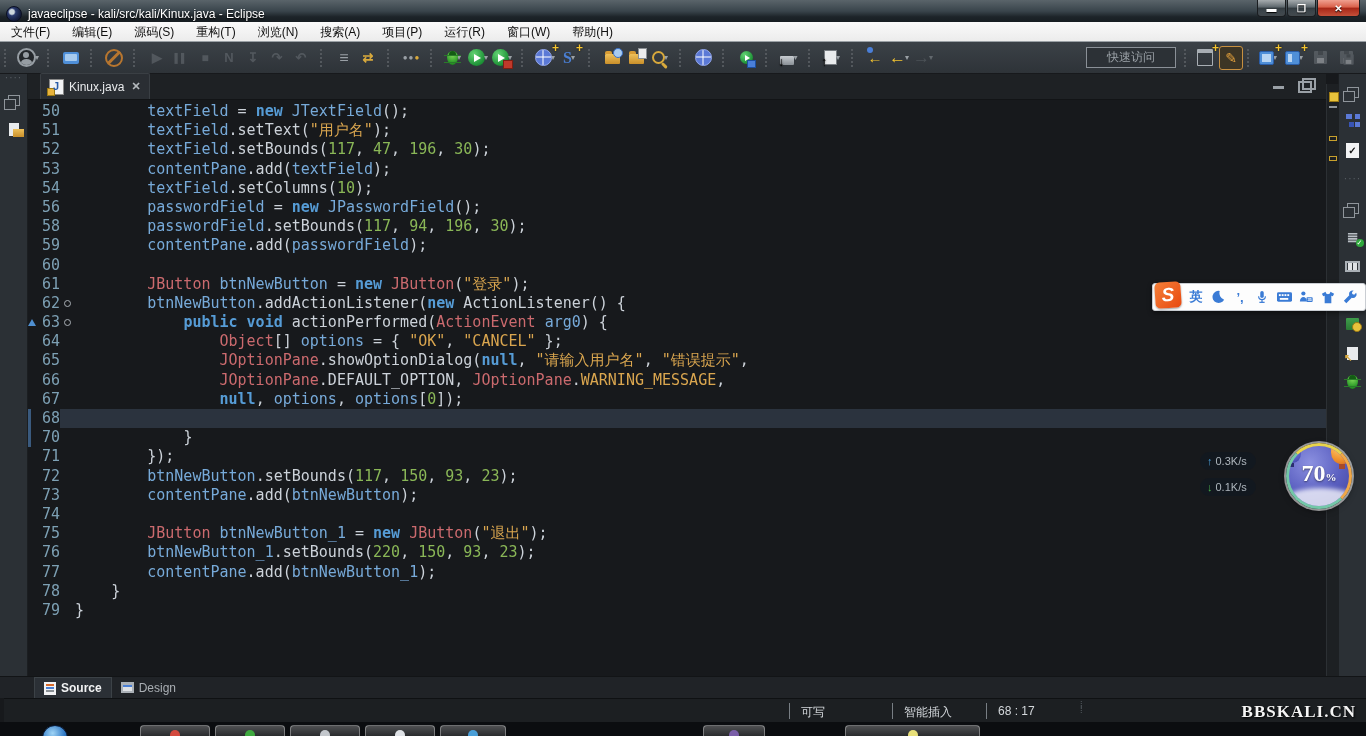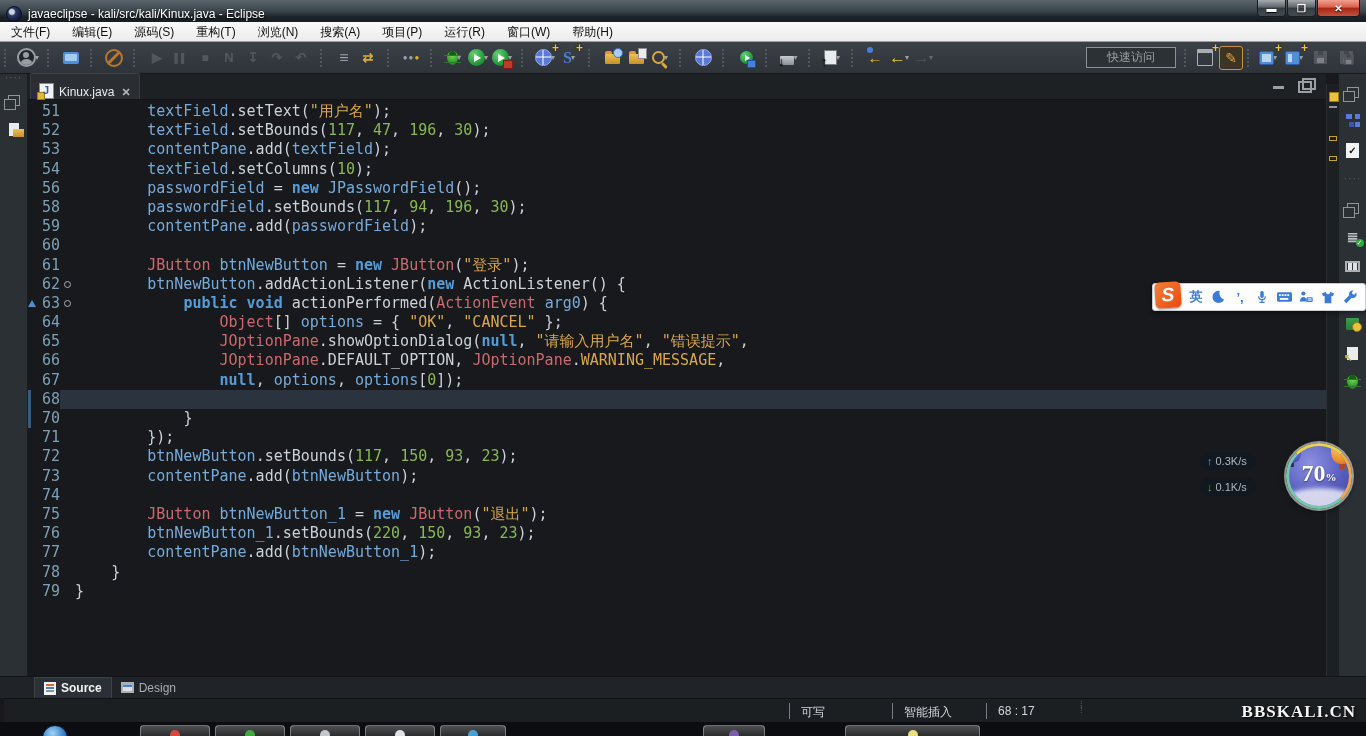--- a/index.html
+++ b/index.html
@@ -112,22 +112,22 @@
     background:linear-gradient(90deg,#31363b 1px,transparent 1px) 0 0/5px 100%,#dfe2e5}
   .srv{width:14px;height:4px;background:#4f8fd8;border-radius:1px;
     box-shadow:0 5px 0 #4f8fd8,0 10px 0 #4f8fd8}
   .bok{width:13px;height:12px;background:linear-gradient(#3f9e4c,#2a7a34);border-radius:1px;position:relative}
   .bok::after{content:"";position:absolute;right:-3px;bottom:-2px;width:8px;height:8px;border-radius:50%;background:#e8c33c;border:1px solid #9c7a14}
   .snp{width:11px;height:13px;background:#e9ebed;position:relative}
   .snp::after{content:"↖";position:absolute;left:-3px;bottom:-3px;color:#d8a93c;font-size:10px;font-weight:bold}
   
   #tabrow{position:absolute;left:28px;top:74px;width:1298px;height:26px;background:#1e2124;
     border-bottom:1px solid #121416;box-sizing:border-box;display:flex;align-items:flex-end}
-  #etab{height:25px;display:flex;align-items:flex-end;background:#2a2e33;border:1px solid #3a3f44;border-bottom:none;
-    padding:0 8px;margin-left:2px;border-radius:2px 2px 0 0}
+  #etab{height:25px;display:flex;align-items:center;background:#2a2e33;border:1px solid #3a3f44;border-bottom:none;
+    padding:0 8px;margin-left:12px;border-radius:2px 2px 0 0}
   .jico{width:13px;height:14px;background:#f2f3f5;position:relative;margin-right:5px;border:1px solid #888}
   .jico::after{content:"J";position:absolute;left:3px;top:0px;color:#2a5da8;font-size:11px;font-weight:bold}
   .jico::before{content:"";position:absolute;left:-3px;bottom:-2px;width:6px;height:6px;background:#e8b33c;border:1px solid #9c7a14}
   #etab .lbl{color:#e8eaec;font-size:12px;margin-right:7px}
   #etab .cls{color:#b4b9bd;font-size:11px;font-weight:bold}
   #tabrow-btns{margin-left:auto;display:flex;align-items:center;gap:14px;padding:0 14px 6px 0}
   .mm-min{width:11px;height:3px;background:#9aa0a6}
   .mm-max{width:10px;height:8px;border:2px solid #9aa0a6;position:relative;background:#1e2124}
   .mm-max::before{content:"";position:absolute;left:2px;top:-5px;width:10px;height:8px;border:2px solid #9aa0a6}
   
@@ -471,20 +471,28 @@
     <span class="cls">✕</span>
   </div>
   <div id="tabrow-btns">
     <span class="mm-min"></span>
     <span class="mm-max"></span>
   </div>
 </div>
 
 <div id="edcol">
   <div id="code-lines">
+      <div class="cl">
+        <span class="mk"></span>
+        <span class="ln">50</span>
+        <span class="lbody">
+          <span class="fold"></span>
+          <span class="codes">        <span class="tk-v">textField</span><span class="tk-d"> = </span><span class="tk-k">new</span><span class="tk-d"> </span><span class="tk-v">JTextField</span><span class="tk-d">();</span></span>
+        </span>
+      </div>
       <div class="cl">
         <span class="mk"></span>
         <span class="ln">51</span>
         <span class="lbody">
           <span class="fold"></span>
           <span class="codes">        <span class="tk-v">textField</span><span class="tk-d">.setText(</span><span class="tk-s">"用户名"</span><span class="tk-d">);</span></span>
         </span>
       </div>
       <div class="cl">
         <span class="mk"></span>

